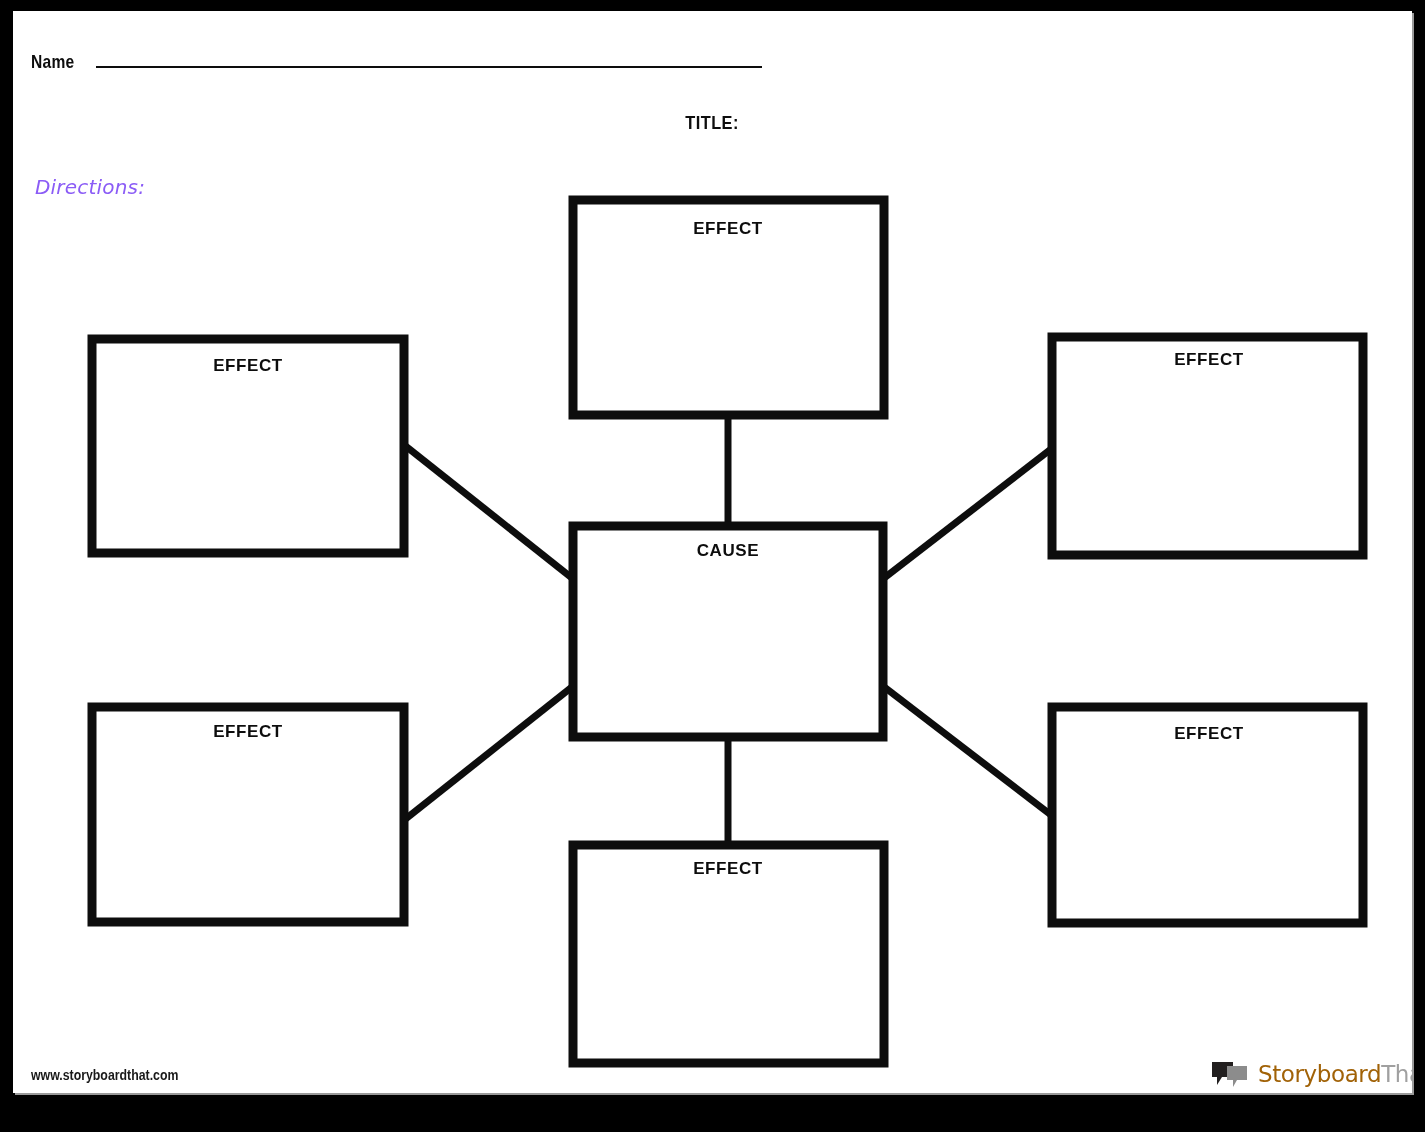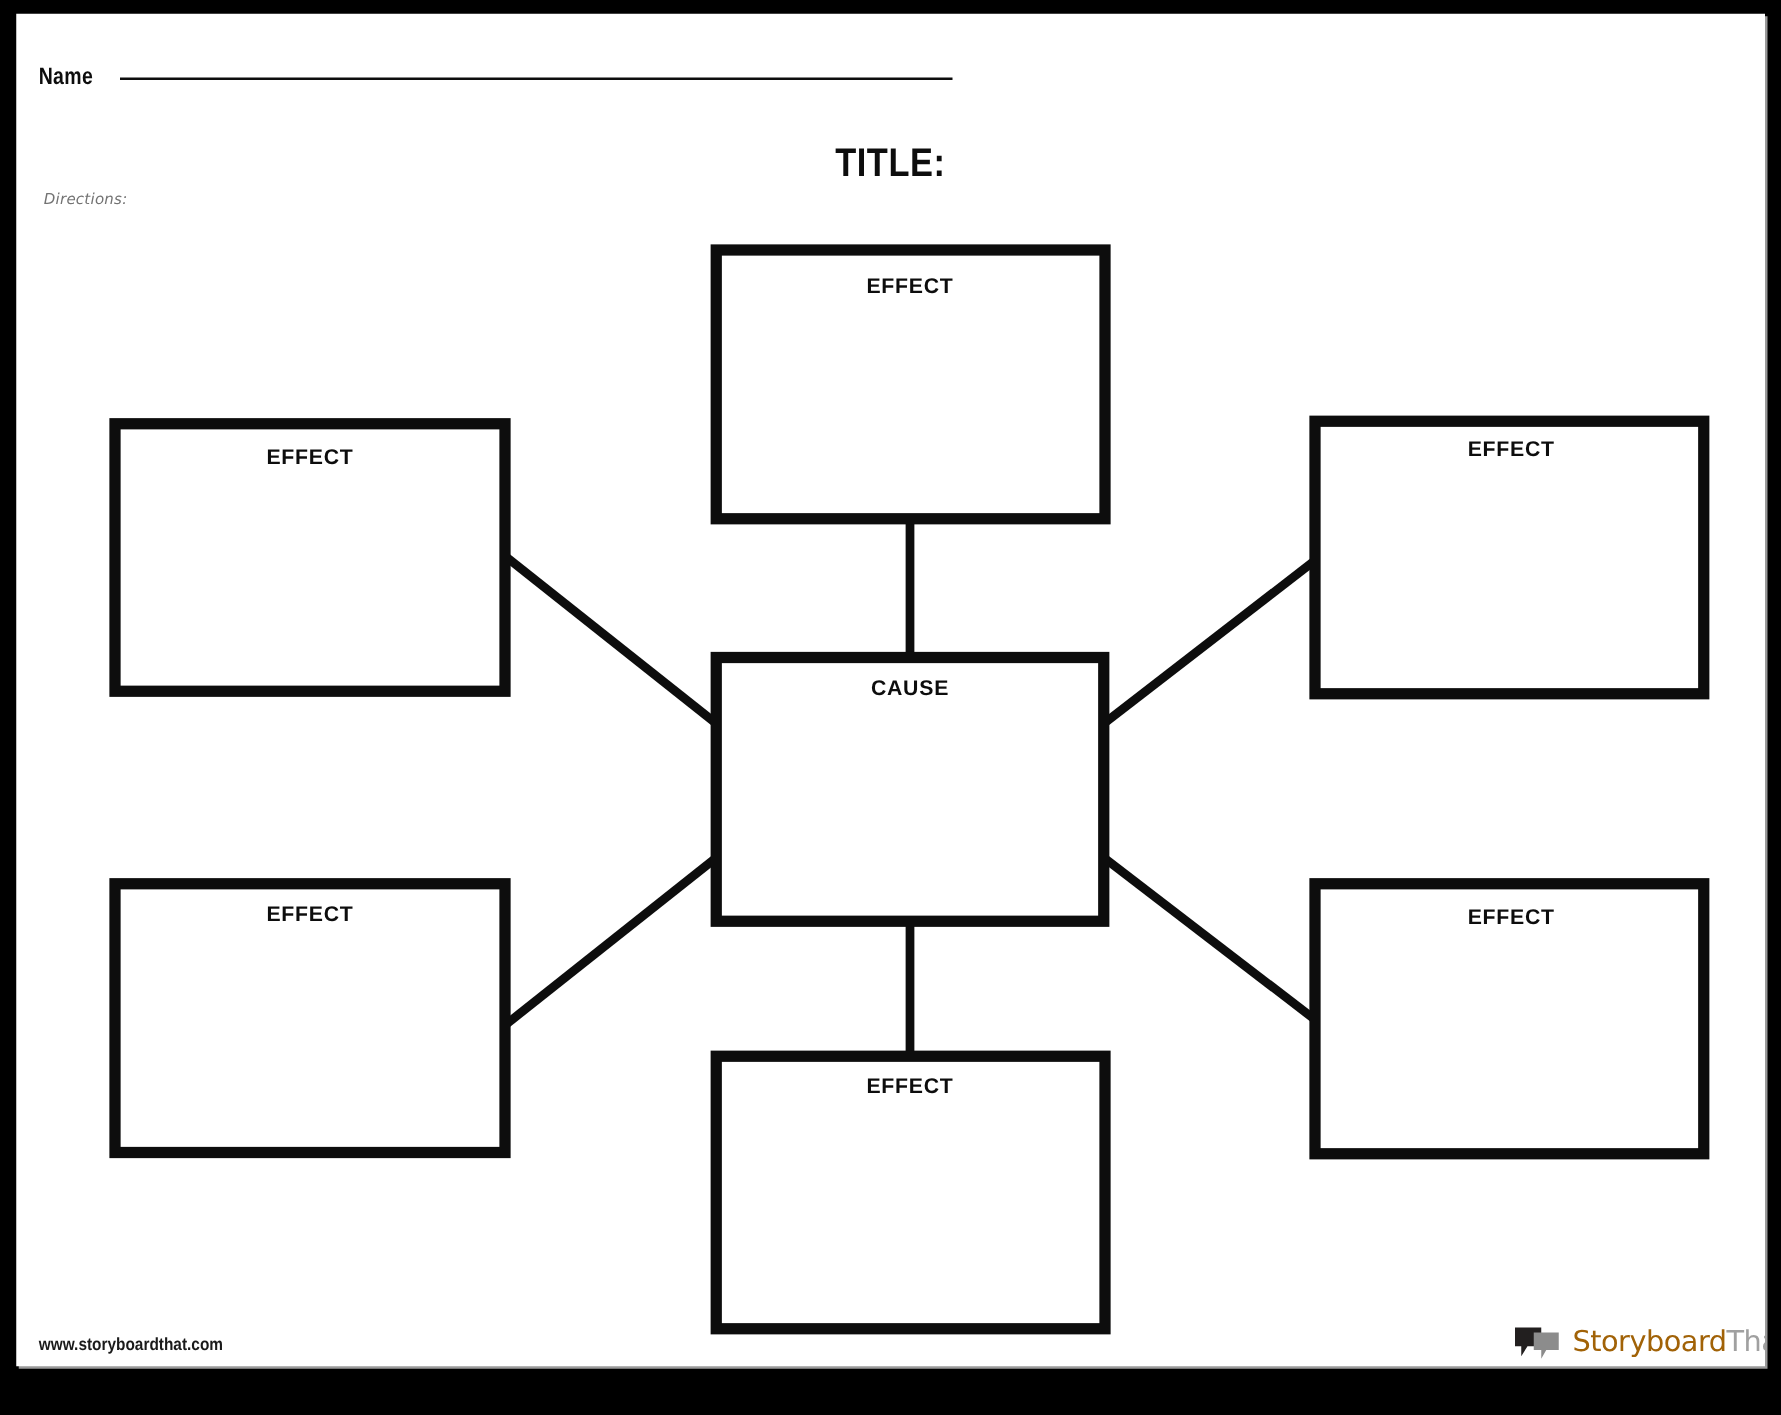--- a/index.html
+++ b/index.html
@@ -49,48 +49,48 @@
     color: #0d0d0d;
     transform: scaleX(0.82);
     transform-origin: left bottom;
     white-space: nowrap;
   }
   .field-rule {
     border-bottom: 2px solid #0d0d0d;
     height: 1px;
   }
 
-  #name-row { left: 18px; top: 40px; align-items: center; }
+  #name-row { left: 18px; top: 40px; }
   #name-row .field-rule { width: 666px; margin-left: 12px; }
 
   #date-row { left: 905px; top: 40px; }
   #date-row .field-rule { width: 296px; margin-left: 16px; }
 
   #title {
     position: absolute;
     left: 0;
     top: 101px;
     width: 1399px;
     text-align: center;
     font-family: "Liberation Sans Narrow", "Liberation Sans", sans-serif;
     font-weight: bold;
-    font-size: 32px;
+    font-size: 19px;
     letter-spacing: 0.5px;
     color: #0d0d0d;
   }
   #title span { display: inline-block; transform: scaleX(0.86); }
 
   #directions {
     position: absolute;
     left: 22px;
-    top: 141px;
+    top: 164px;
     font-family: "DejaVu Sans", sans-serif;
     font-style: italic;
-    font-size: 12px;
-    color: #737373;
+    font-size: 20px;
+    color: #8b5cf6;
     letter-spacing: 0.2px;
   }
 
   
   #diagram {
     position: absolute;
     left: 0;
     top: 0;
     width: 1399px;
     height: 1082px;

